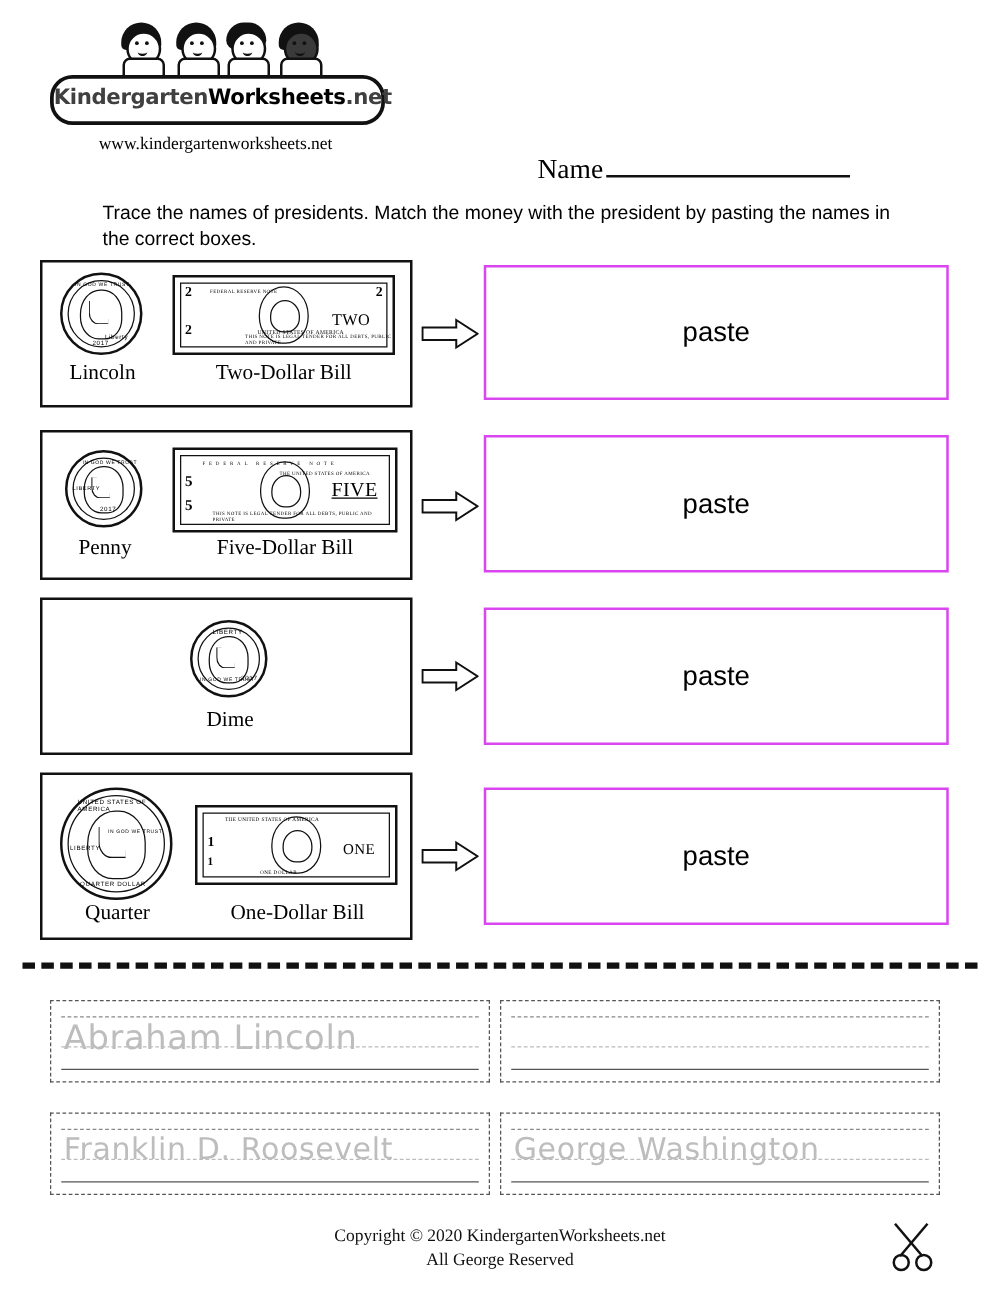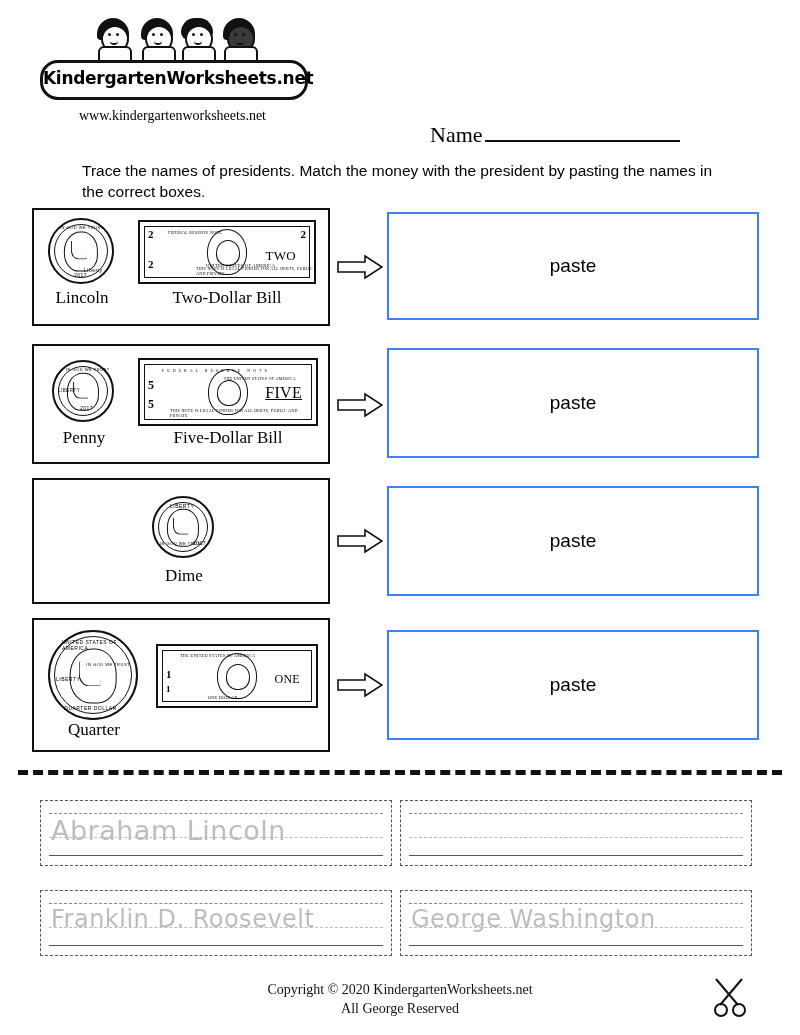--- a/index.html
+++ b/index.html
@@ -110,21 +110,21 @@
     border: 3px solid #111;
     border-radius: 18px;
     background: #fff;
     line-height: 30px;
     font-family: "DejaVu Sans", sans-serif;
     font-weight: bold;
     font-size: 17px;
     letter-spacing: -0.3px;
     white-space: nowrap;
   }
-  .logo-pill .seg-a { color: #000000; }
+  .logo-pill .seg-a { color: #404040; }
   .logo-pill .seg-b { color: #000; }
   .logo-url {
     margin-top: 8px;
     font-size: 14px;
     font-family: "Liberation Serif", serif;
     color: #000000;
   }
 
   .title {
     position: absolute;
@@ -173,28 +173,28 @@
     position: absolute;
     left: 32px;
     border: 2px solid #111;
     background: #fff;
     box-sizing: border-box;
   }
   .paste-box {
     position: absolute;
     left: 387px;
     width: 372px;
-    border: 2px solid #3b82f6;
+    border: 2px solid #d946ef;
     background: #fff;
     box-sizing: border-box;
     display: flex;
     align-items: center;
     justify-content: center;
     font-family: "Liberation Sans", sans-serif;
-    font-size: 19px;
+    font-size: 22px;
   }
   .arrow {
     position: absolute;
     left: 337px;
     width: 46px;
     height: 26px;
   }
   .arrow svg { display: block; }
 
   
@@ -516,20 +516,21 @@
 
       <div class="bill" style="left:122px; top:24px; width:162px; height:64px;">
         <div class="inner"></div>
         <div class="portrait"></div>
         <div class="corner" style="left:8px; top:22px; font-size:11px;">1</div>
         <div class="corner" style="left:8px; bottom:12px; font-size:9px;">1</div>
         <div class="btext" style="right:16px; top:26px; font-size:12px;">ONE</div>
         <div class="btext" style="left:22px; top:7px; font-size:4.2px;">THE UNITED STATES OF AMERICA</div>
         <div class="btext" style="left:50px; bottom:6px; font-size:4.2px;">ONE DOLLAR</div>
       </div>
+      <div class="caption" style="left:118px; top:100px; width:172px;">One-Dollar Bill</div>
     </div>
 
     <div class="arrow" style="top:54px;">
       <svg width="46" height="26" viewBox="0 0 46 26">
         <path d="M1 8 H28 V2 L45 13 L28 24 V18 H1 Z" fill="#fff" stroke="#111" stroke-width="1.6"></path>
       </svg>
     </div>
 
     <div class="paste-box" style="top:12px; height:110px;">
       <span>paste</span>

